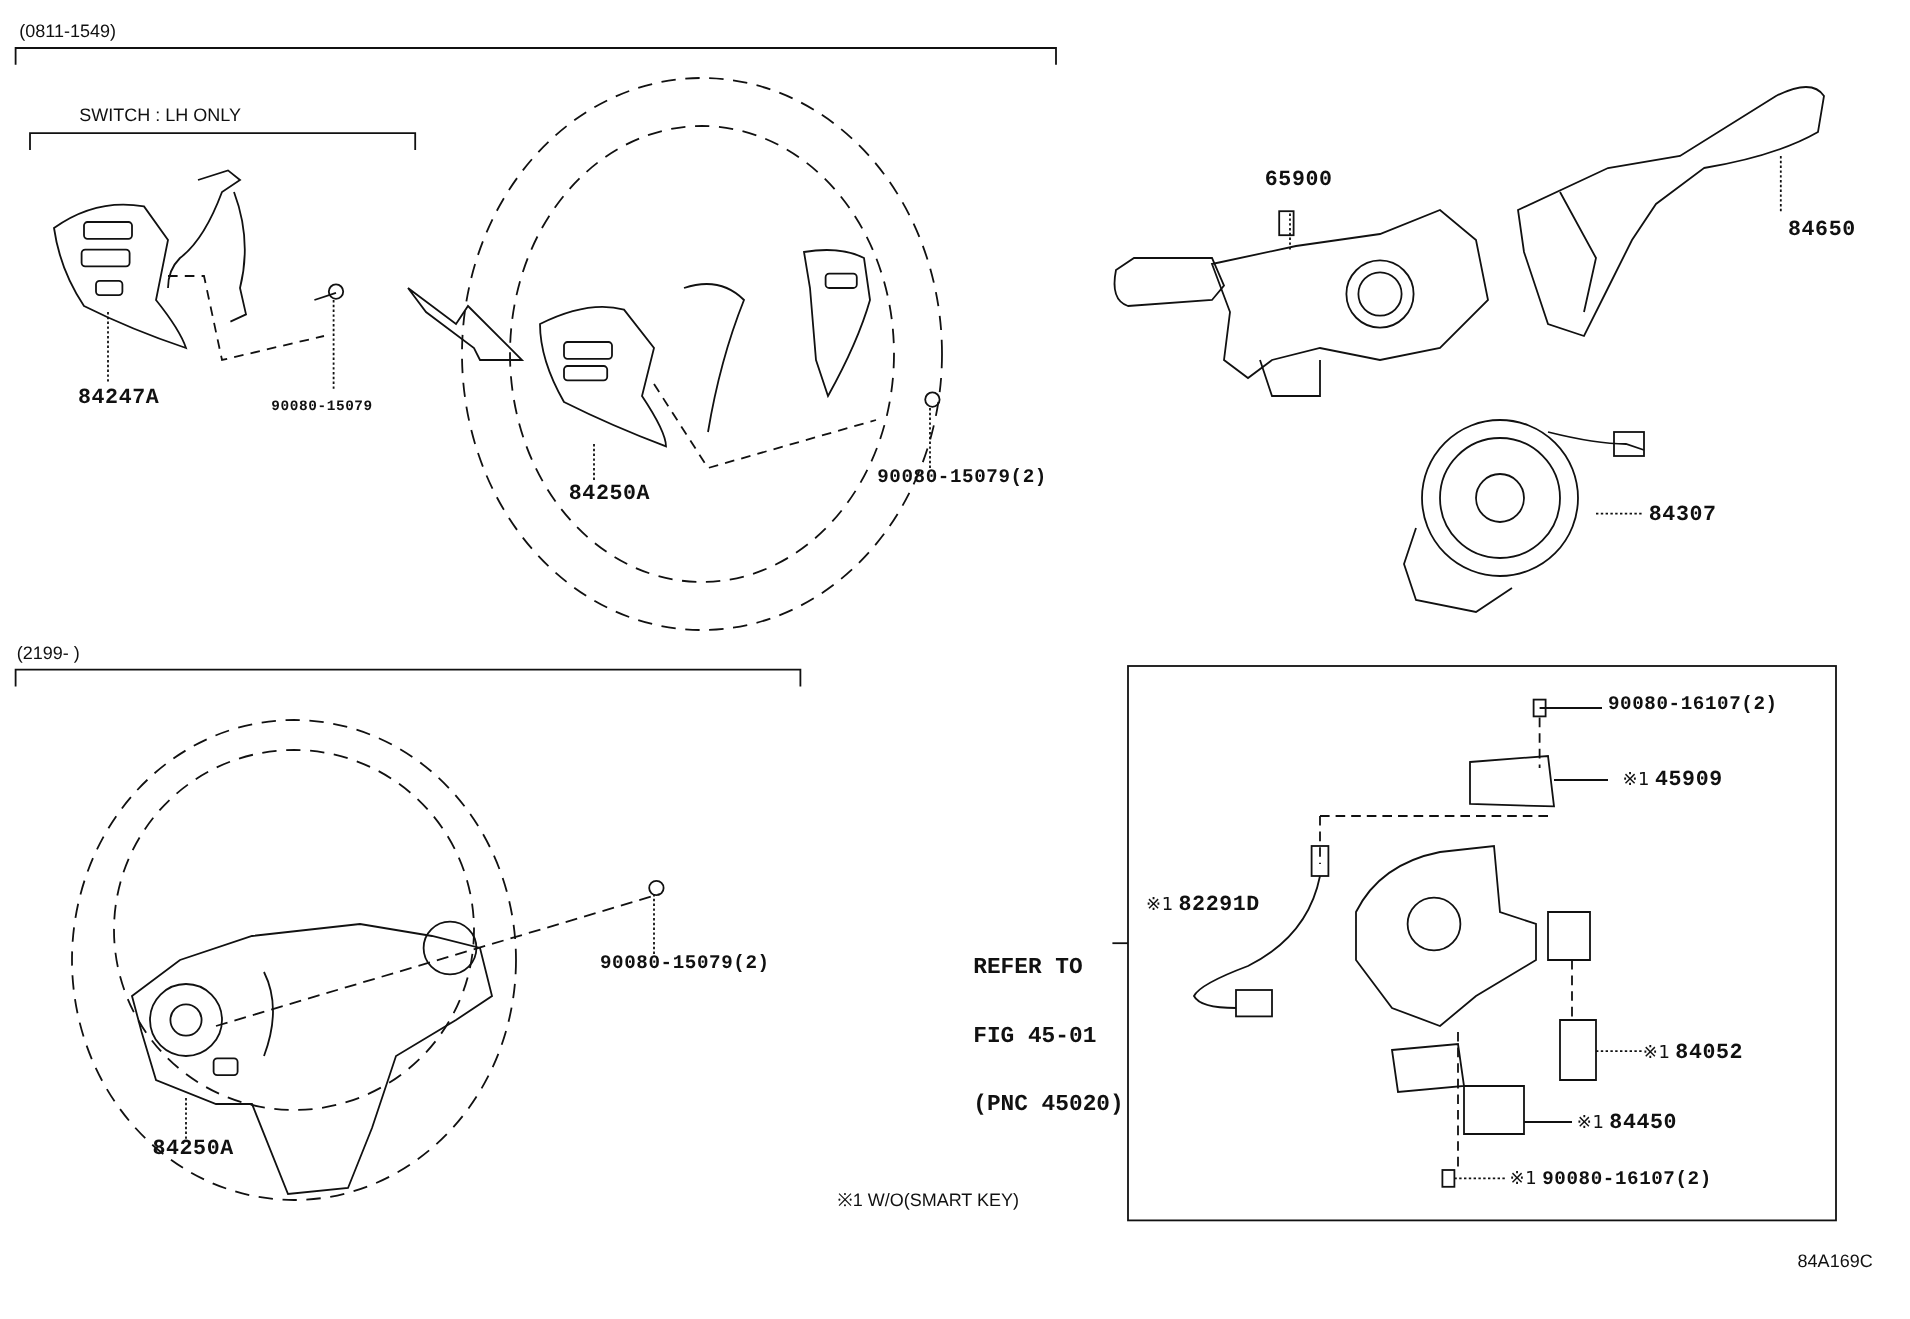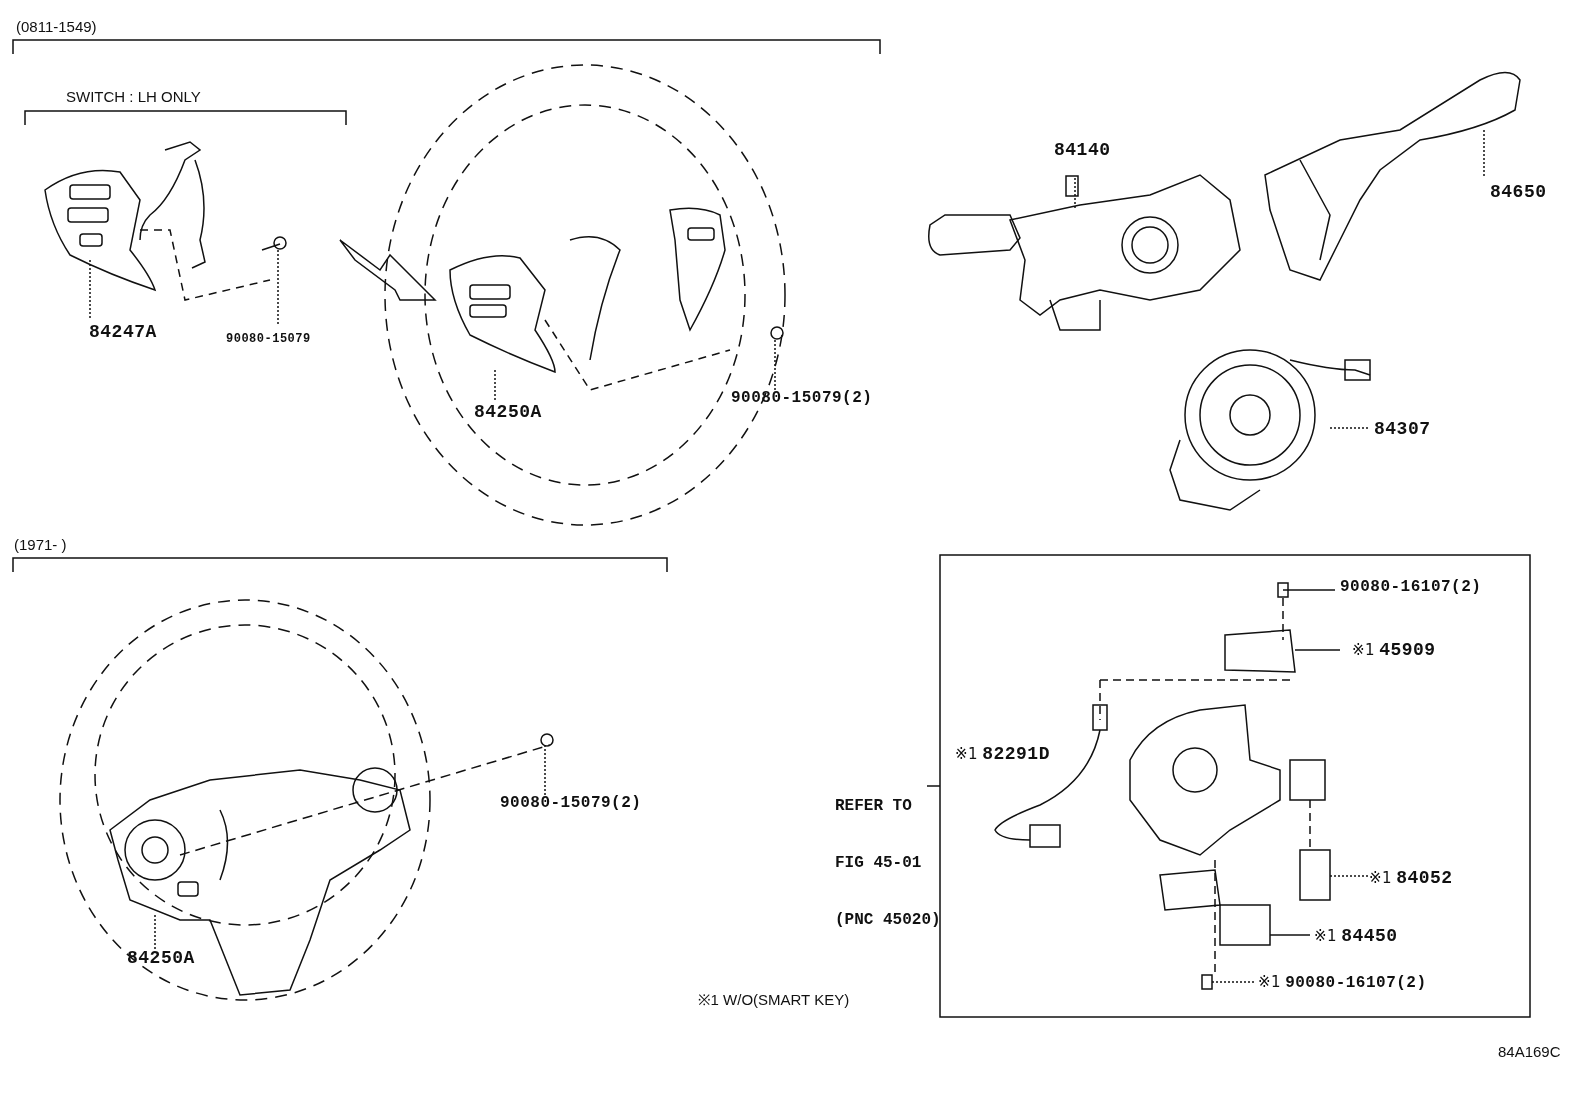--- a/index.html
+++ b/index.html
@@ -1,20 +1,20 @@
 <!DOCTYPE html>
 <html><head>
 <meta charset="utf-8">
 <style>
   html,body{margin:0;padding:0;background:#ffffff;}
   body{width:1592px;height:1099px;position:relative;overflow:hidden;font-family:"Liberation Sans",sans-serif;color:#000;}
   svg.art{position:absolute;left:0;top:0;}
   .lbl{position:absolute;font-family:"Liberation Mono",monospace;font-weight:bold;font-size:18px;color:#111;white-space:nowrap;letter-spacing:0.5px;}
   .sm{position:absolute;font-family:"Liberation Sans",sans-serif;font-size:15px;color:#111;white-space:nowrap;}
-  .ref{position:absolute;font-family:"Liberation Mono",monospace;font-weight:bold;font-size:16px;color:#111;white-space:pre;line-height:19px;margin-left:24px;}
+  .ref{position:absolute;font-family:"Liberation Mono",monospace;font-weight:bold;font-size:19px;color:#111;white-space:pre;line-height:19px;}
   .mark{font-family:"DejaVu Sans",sans-serif;font-weight:normal;font-size:15px;margin-right:4px;}
   .lbl[data-interactable="true"]{cursor:pointer;}
 </style>
 </head>
 <body>
 
 <svg class="art" width="1592" height="1099" viewBox="0 0 1592 1099" data-interactable="false" fill="none" stroke="#111" stroke-width="1.5">
 
   <path d="M13 54 V40 H880 V54" data-interactable="false"></path>
   <path d="M25 125 V111 H346 V125" data-interactable="false"></path>
@@ -117,27 +117,27 @@
     <rect x="1202" y="975" width="10" height="14"></rect>
     <path d="M1212 982 H1255" stroke-dasharray="2 2"></path>
     <path d="M1335 785 V...z" stroke="none"></path>
   </g>
 
   <path d="M927 786 H940" data-interactable="false"></path>
 </svg>
 
 <div class="sm" style="left:16px;top:18px;" data-interactable="false">(0811-1549)</div>
 <div class="sm" style="left:28px;top:88px;margin-left:38px;" data-interactable="false">SWITCH : LH ONLY</div>
-<div class="sm" style="left:14px;top:536px;" data-interactable="false">(1971-       )</div>
+<div class="sm" style="left:14px;top:536px;" data-interactable="false">(2199-       )</div>
 
-<div class="lbl" style="left:65px;top:322px;margin-left:24px;" data-interactable="true">84247A</div>
+<div class="lbl" style="left:65px;top:322px;" data-interactable="true">84247A</div>
 <div class="lbl" style="left:226px;top:332px;font-size:12px;" data-interactable="true">90080-15079</div>
 <div class="lbl" style="left:474px;top:402px;" data-interactable="true">84250A</div>
 <div class="lbl" style="left:731px;top:389px;font-size:16px;" data-interactable="true">90080-15079(2)</div>
-<div class="lbl" style="left:1054px;top:140px;" data-interactable="true">84140</div>
+<div class="lbl" style="left:1054px;top:140px;" data-interactable="true">65900</div>
 <div class="lbl" style="left:1446px;top:182px;margin-left:44px;" data-interactable="true">84650</div>
 <div class="lbl" style="left:1374px;top:419px;" data-interactable="true">84307</div>
 <div class="lbl" style="left:127px;top:948px;" data-interactable="true">84250A</div>
 <div class="lbl" style="left:500px;top:794px;font-size:16px;" data-interactable="true">90080-15079(2)</div>
 <div class="lbl" style="left:1340px;top:578px;font-size:16px;" data-interactable="true">90080-16107(2)</div>
 
 <div class="lbl" style="left:1352px;top:640px;" data-interactable="true"><span class="mark" data-interactable="false">※1</span><span data-interactable="false">45909</span></div>
 <div class="lbl" style="left:955px;top:744px;" data-interactable="true"><span class="mark" data-interactable="false">※1</span><span data-interactable="false">82291D</span></div>
 <div class="lbl" style="left:1369px;top:868px;" data-interactable="true"><span class="mark" data-interactable="false">※1</span><span data-interactable="false">84052</span></div>
 <div class="lbl" style="left:1314px;top:926px;" data-interactable="true"><span class="mark" data-interactable="false">※1</span><span data-interactable="false">84450</span></div>

